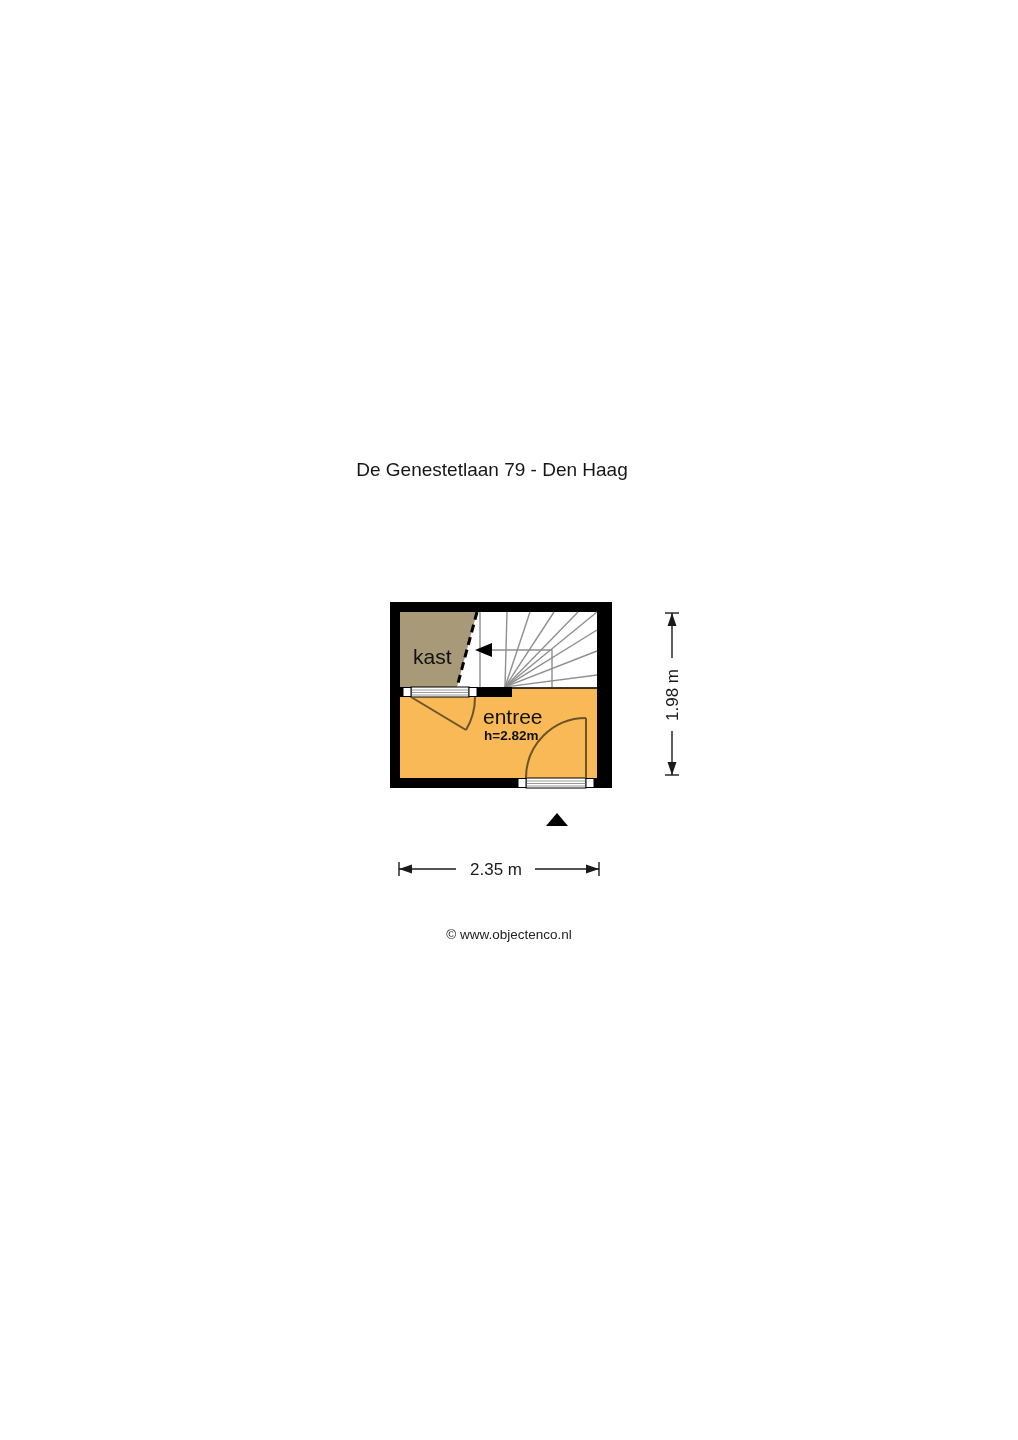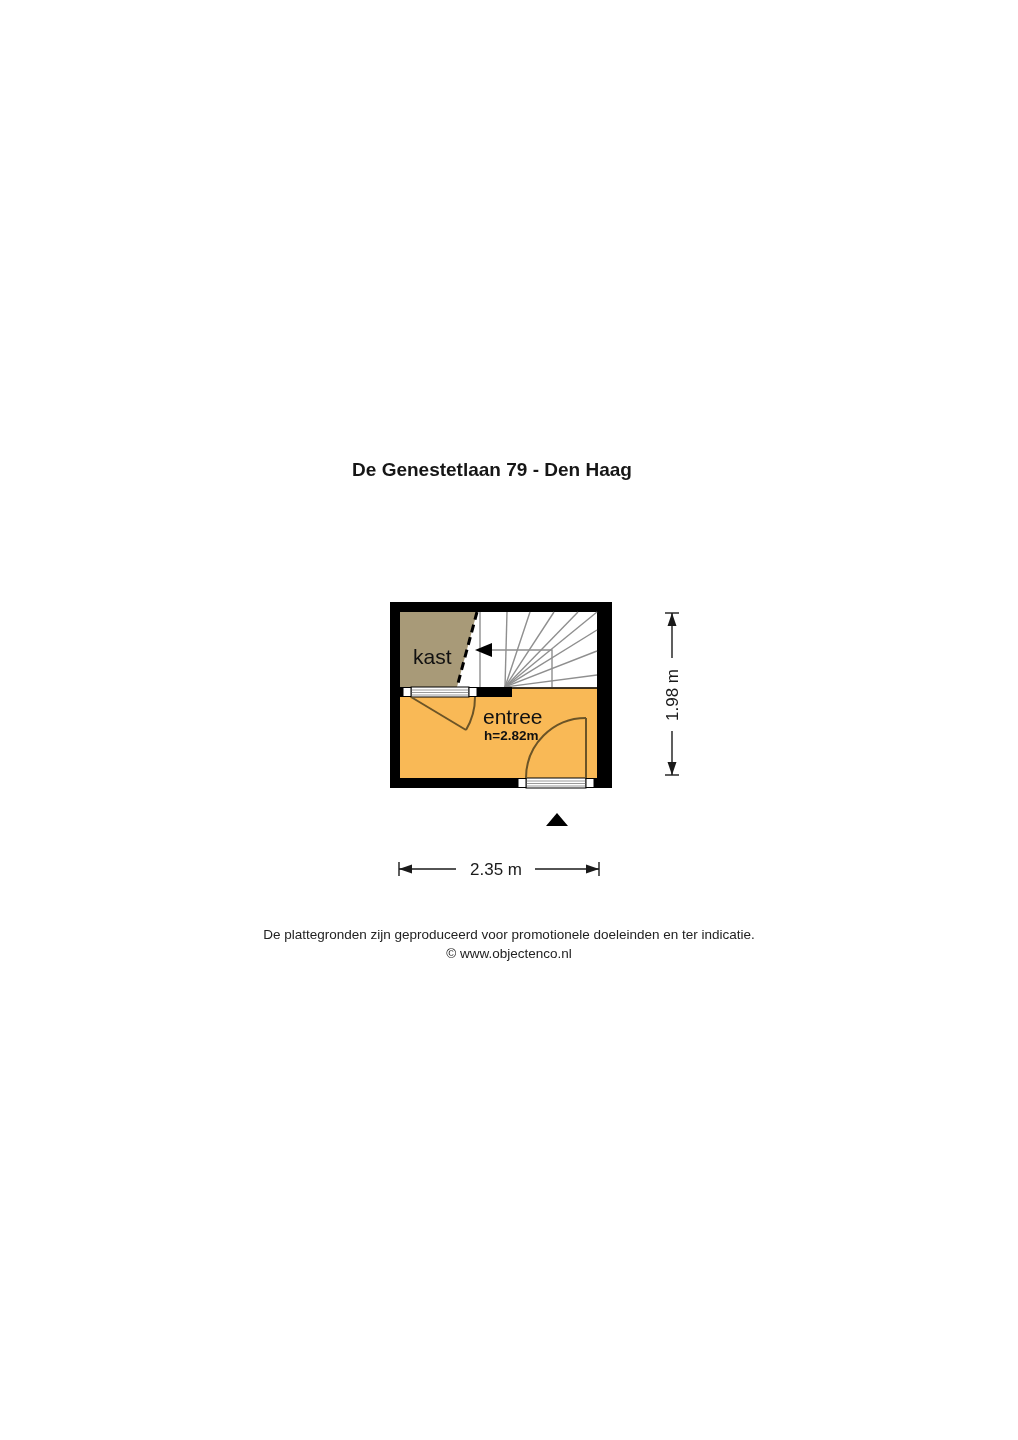--- a/index.html
+++ b/index.html
@@ -3,21 +3,21 @@
 <meta charset="utf-8">
 <style>
   html,body{margin:0;padding:0;}
   body{
     width:1018px;height:1440px;position:relative;background:#ffffff;
     font-family:"Liberation Sans","DejaVu Sans",sans-serif;color:#111;
     overflow:hidden;
   }
   .title-block{
     position:absolute;top:457px;left:0;width:984px;text-align:center;
-    font-weight:bold;font-size:19px;line-height:25px;color:#161616;
+    font-weight:normal;font-size:19px;line-height:25px;color:#161616;
   }
   .floorplan-svg{position:absolute;top:0;left:0;}
   .footer-block{
     position:absolute;top:925px;left:0;width:1018px;text-align:center;
     font-size:13.5px;line-height:19px;color:#222;
   }
   svg text{font-family:"Liberation Sans","DejaVu Sans",sans-serif;}
 </style>
 </head>
 <body>
@@ -107,15 +107,14 @@
     <line x1="599" y1="862" x2="599" y2="876"></line>
     <line x1="399" y1="869" x2="456" y2="869"></line>
     <line x1="535" y1="869" x2="599" y2="869"></line>
   </g>
   <polygon points="399,869 412,864.5 412,873.5" fill="#1a1a1a"></polygon>
   <polygon points="599,869 586,864.5 586,873.5" fill="#1a1a1a"></polygon>
   <text x="496" y="875" font-size="17" fill="#1a1a1a" text-anchor="middle">2.35 m</text>
 </svg>
 
 <div class="footer-block">
-  <div>De plattegronden zijn geproduceerd voor promotionele doeleinden en ter indicatie.</div>
   <div>© www.objectenco.nl</div>
 </div>
 
 </body></html>

